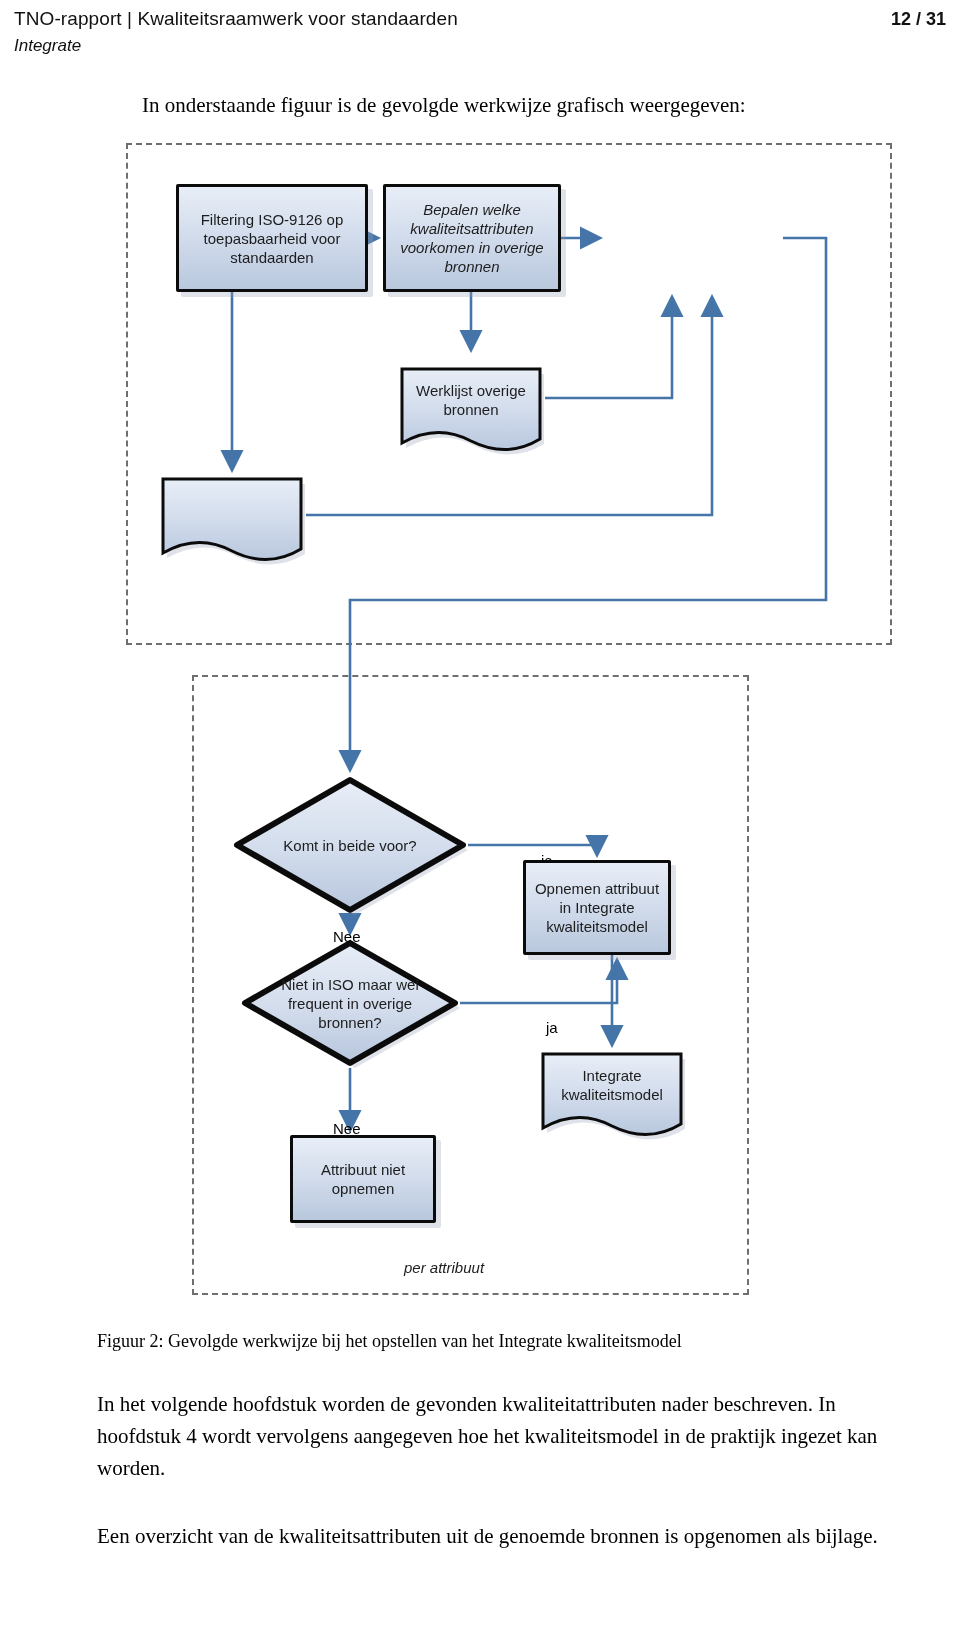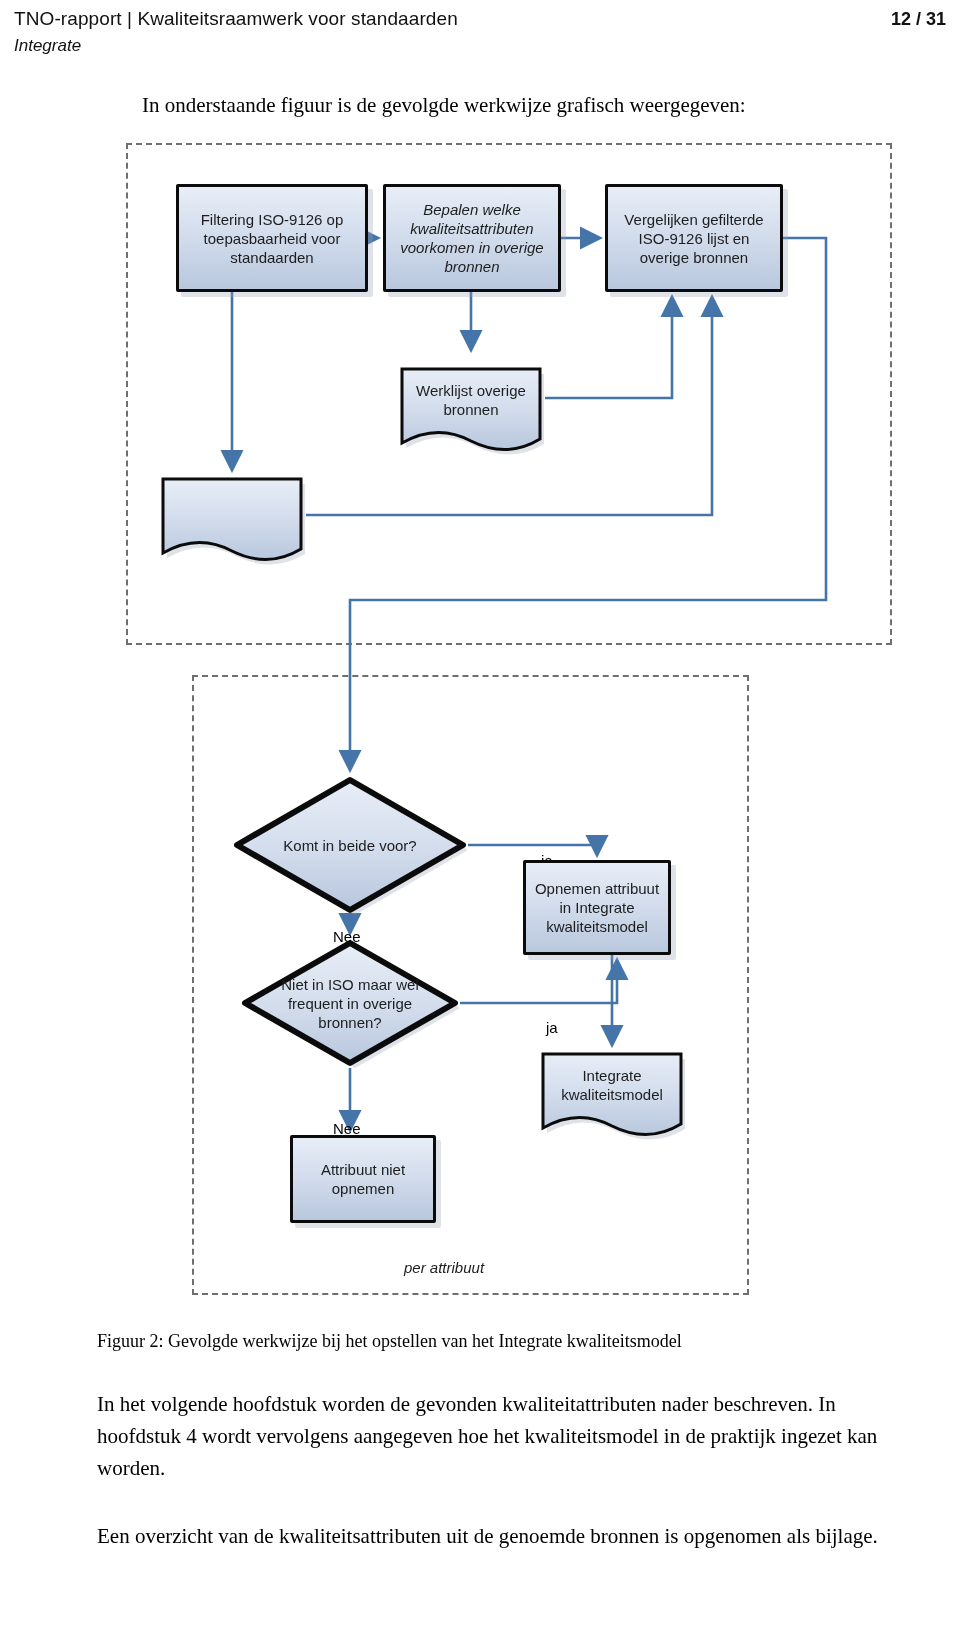--- a/index.html
+++ b/index.html
@@ -227,23 +227,20 @@
   </svg>
 
   <div class="proc" id="box-filtering">
     <span>Filtering ISO-9126 op toepasbaarheid voor standaarden</span>
   </div>
 
   <div class="proc" id="box-bepalen">
     <span>Bepalen welke kwaliteitsattributen voorkomen in overige bronnen</span>
   </div>
 
-  <div class="proc" id="box-vergelijken">
-    <span>Vergelijken gefilterde ISO-9126 lijst en overige bronnen</span>
-  </div>
 
   <div class="docshape" id="doc-werklijst-overige">
     <svg width="148" height="98" viewBox="0 0 148 98">
       <defs>
         <linearGradient id="gdoc1" x1="0" y1="0" x2="0" y2="1">
           <stop offset="0%" stop-color="#e8eef7"></stop>
           <stop offset="50%" stop-color="#d2dcec"></stop>
           <stop offset="100%" stop-color="#b9c8de"></stop>
         </linearGradient>
       </defs>

